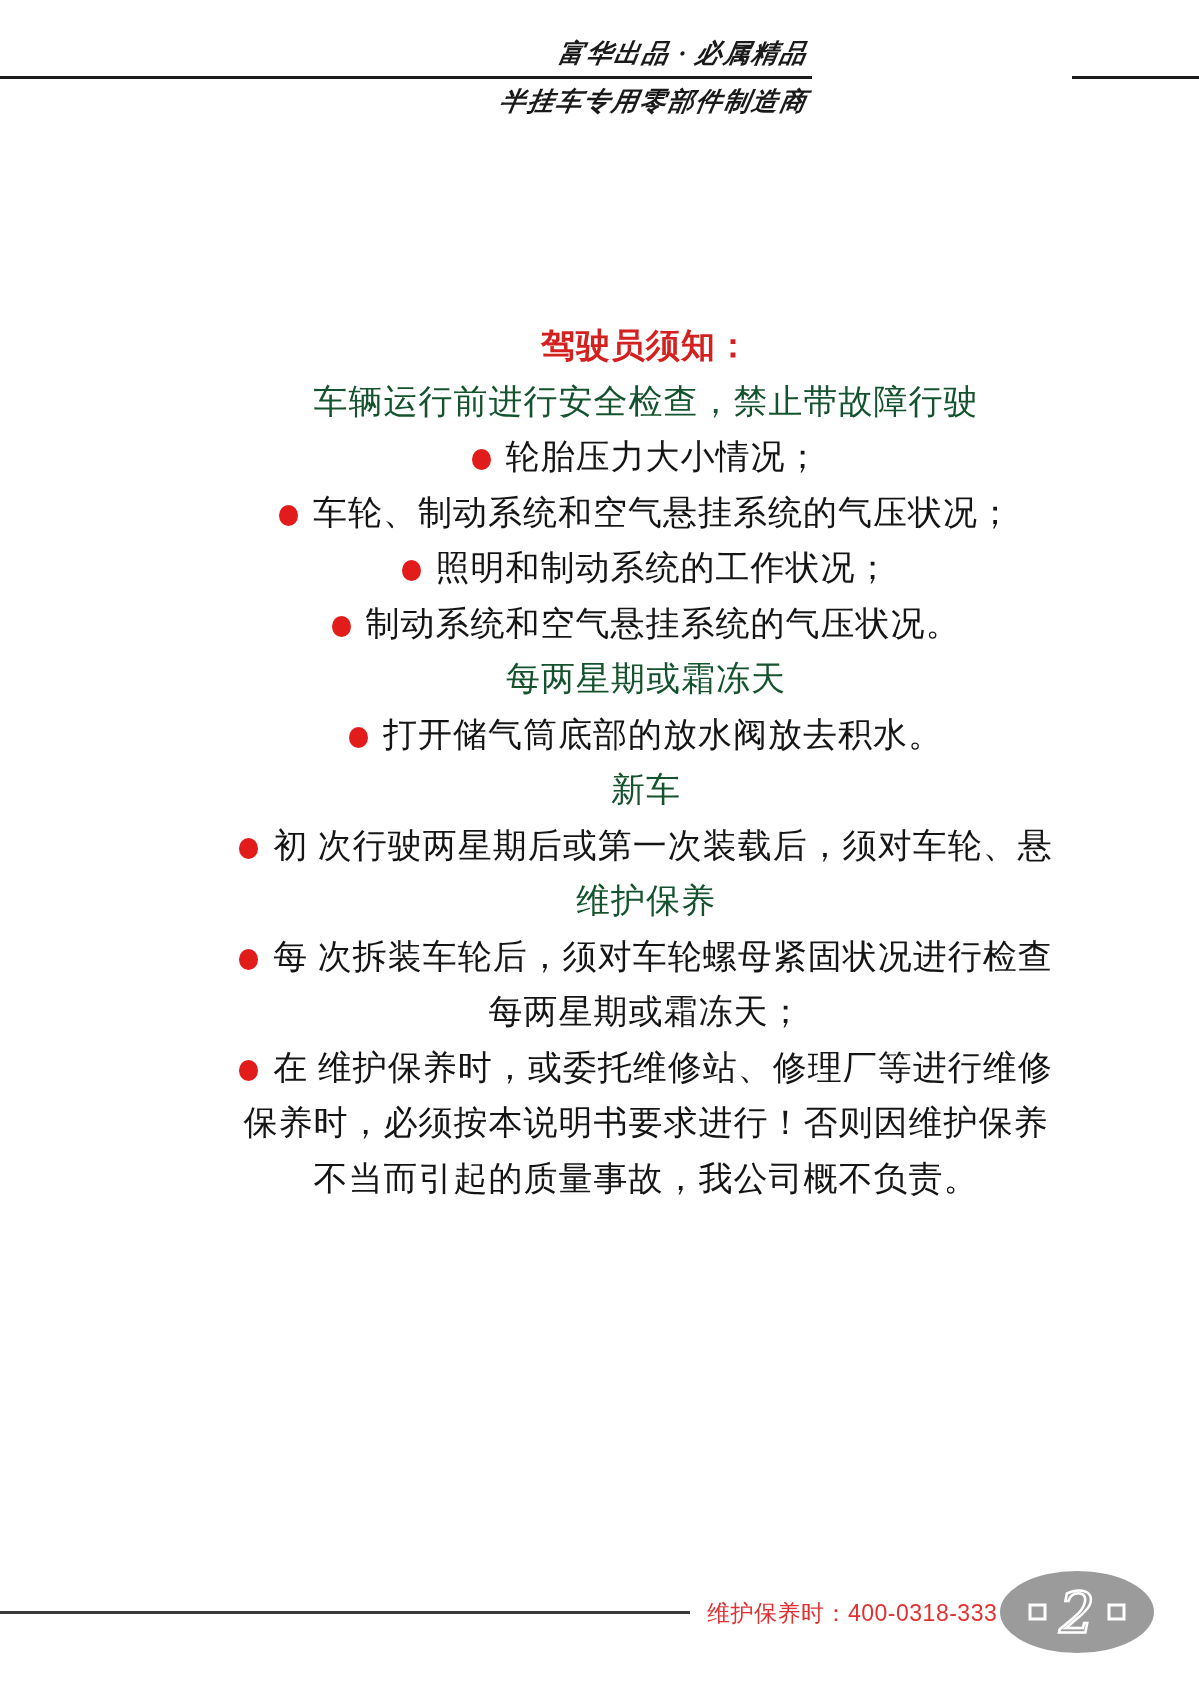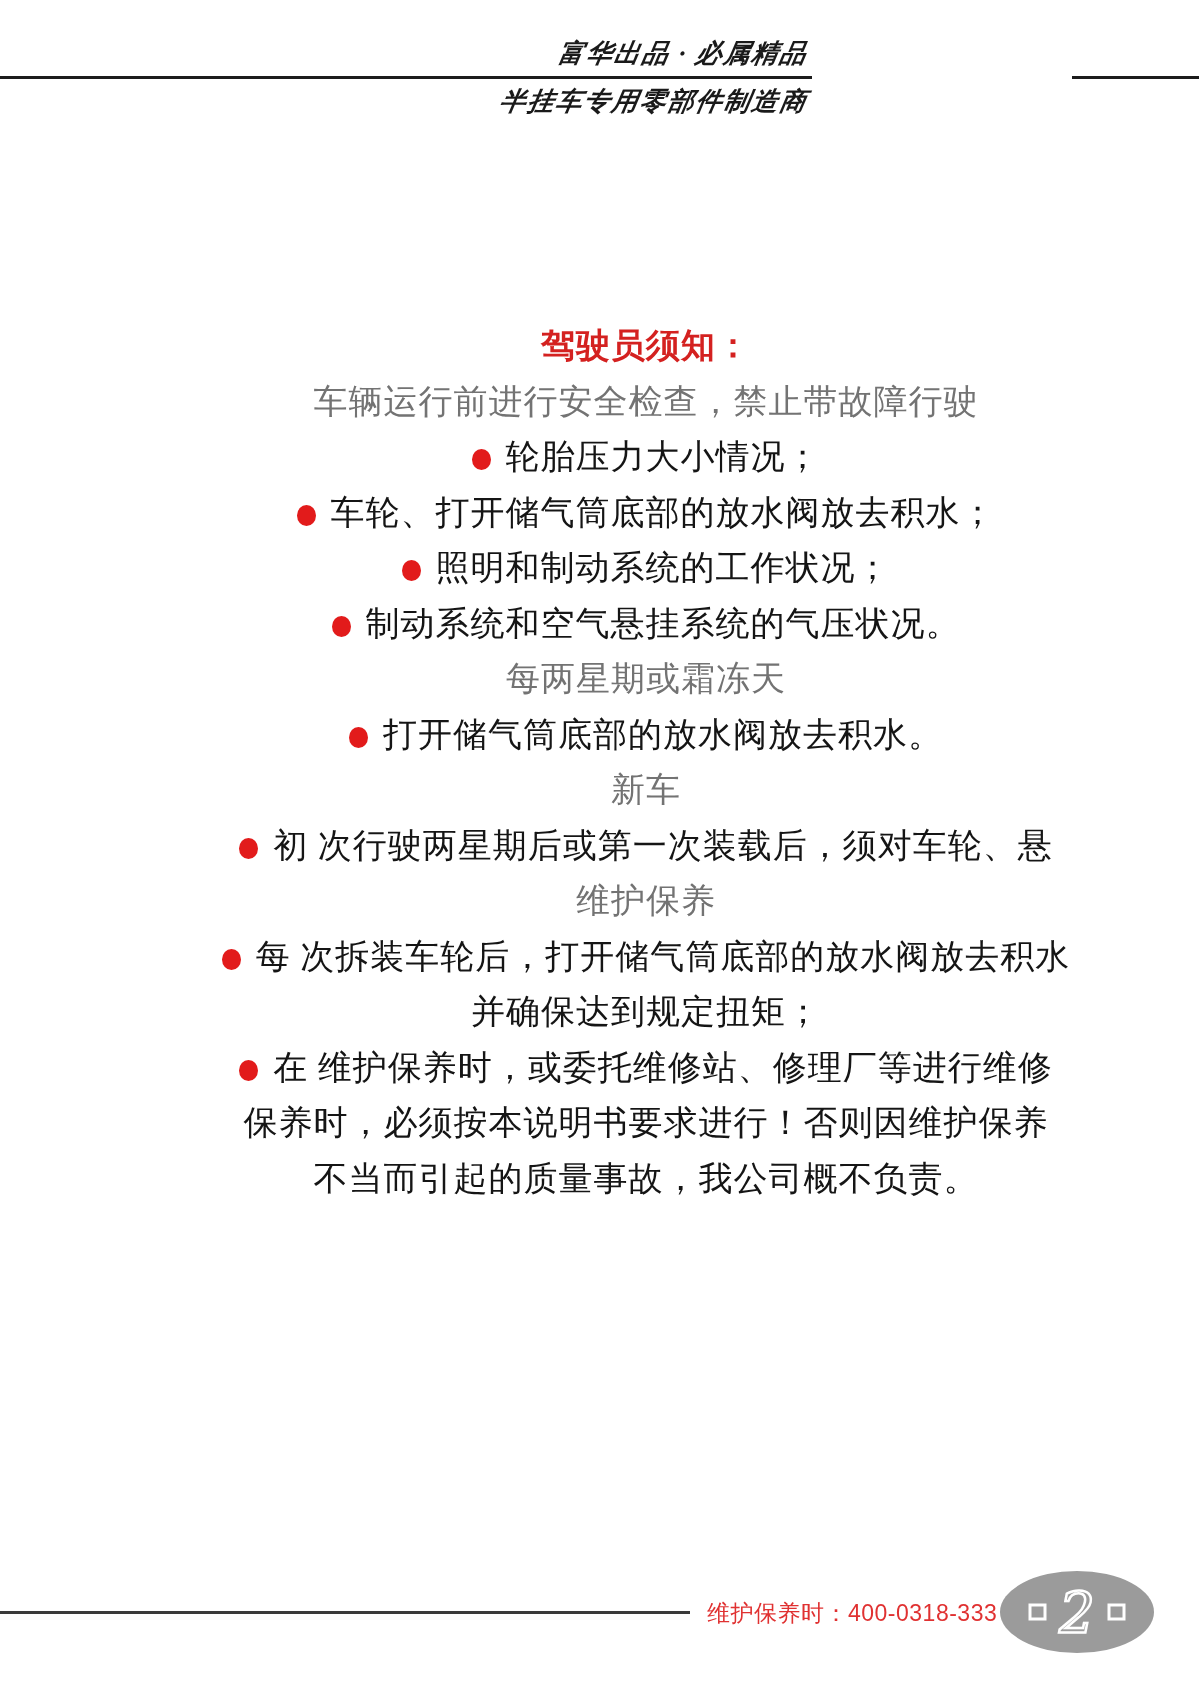--- a/index.html
+++ b/index.html
@@ -39,21 +39,21 @@
     font-family:"DejaVu Sans","Liberation Sans",sans-serif; font-style:normal;
   }
 
   
   .content { position:absolute; left:196px; top:318px; width:900px; }
   .line {
     height:55.5px; line-height:55.5px; font-size:34px; letter-spacing:1px;
     color:#151515; white-space:nowrap;text-align:center;
   }
   .line.title   { color:#d42120; font-weight:bold; }
-  .line.heading { color:#737373; }
+  .line.heading { color:#14532d; }
   .dot {
     display:inline-block; width:19px; height:21px; background:#e21b1b;
     border-radius:50%; margin-right:15px; vertical-align:-2px;
   }
 
   
   .ftr-rule { position:absolute; top:1611px; left:0; width:690px; height:3px; background:#3a3a3a; }
   .hotline {
     position:absolute; left:707px; top:1598px; font-size:23px; color:#e03131;
     font-family:"Liberation Sans","DejaVu Sans",sans-serif; white-space:nowrap;
@@ -74,42 +74,42 @@
 
 
   <div class="content">
 
     <div class="line title">驾驶员须知：</div>
 
     <div class="line heading">车辆运行前进行安全检查，禁止带故障行驶</div>
 
     <div class="line"><span class="dot"></span><span>轮胎压力大小情况；</span></div>
 
-    <div class="line"><span class="dot"></span><span>车轮、打开储气筒底部的放水阀放去积水；</span></div>
+    <div class="line"><span class="dot"></span><span>车轮、制动系统和空气悬挂系统的气压状况；</span></div>
 
 
     <div class="line"><span class="dot"></span><span>照明和制动系统的工作状况；</span></div>
 
     <div class="line"><span class="dot"></span><span>制动系统和空气悬挂系统的气压状况。</span></div>
 
     <div class="line heading">每两星期或霜冻天</div>
 
     <div class="line"><span class="dot"></span><span>打开储气筒底部的放水阀放去积水。</span></div>
 
     <div class="line heading">新车</div>
 
     <div class="line"><span class="dot"></span><span>初 次行驶两星期后或第一次装载后，须对车轮、悬</span></div>
 
 
 
     <div class="line heading">维护保养</div>
 
-    <div class="line"><span class="dot"></span><span>每 次拆装车轮后，打开储气筒底部的放水阀放去积水</span></div>
+    <div class="line"><span class="dot"></span><span>每 次拆装车轮后，须对车轮螺母紧固状况进行检查</span></div>
 
-    <div class="line">并确保达到规定扭矩；</div>
+    <div class="line">每两星期或霜冻天；</div>
 
     <div class="line"><span class="dot"></span><span>在 维护保养时，或委托维修站、修理厂等进行维修</span></div>
 
     <div class="line">保养时，必须按本说明书要求进行！否则因维护保养</div>
 
     <div class="line">不当而引起的质量事故，我公司概不负责。</div>
 
   </div>
 
   <div class="ftr-rule"></div>

